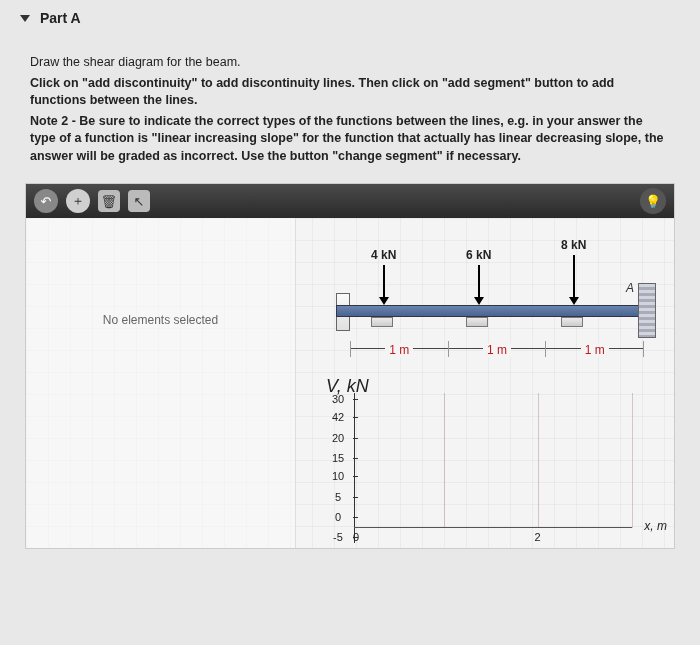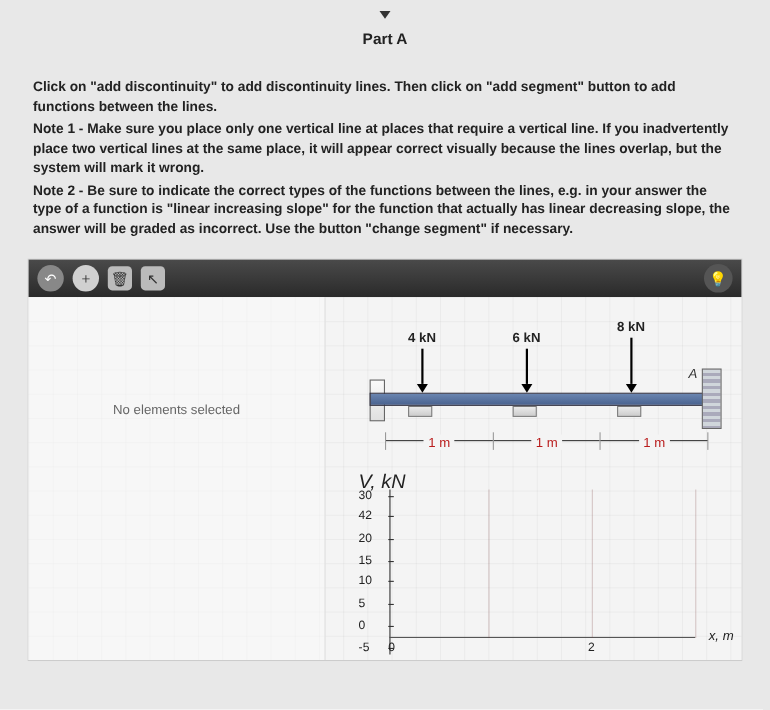--- a/index.html
+++ b/index.html
@@ -14,21 +14,20 @@
     }
     .container {
       padding: 10px 20px 0 20px;
     }
     .part-header {
       display: flex;
       align-items: center;
       gap: 10px;
       padding-bottom: 15px;
       margin-bottom: 8px;
-      flex-direction: column;
     }
     .triangle-down {
       width: 0; height: 0;
       border-left: 5px solid transparent;
       border-right: 5px solid transparent;
       border-top: 7px solid #333;
     }
     .part-title {
       font-weight: bold;
       font-size: 14px;
@@ -178,21 +177,21 @@
     .xlabel {
       position:absolute; right:-5px; bottom:10px; font-size:12px; font-style:italic;
     }
     .yaxis {
       position:absolute; left:28px; top:5px; bottom:0; width:1px; background:#333;
     }
     .xaxis {
       position:absolute; left:28px; right:30px; bottom:15px; height:1px; background:#555;
     }
     .ytick {
-      position:absolute; left:0; width:28px; text-align:left;
+      position:absolute; left:0; width:28px; text-align:center;
       font-size:11px; padding-right:4px;
       transform: translateY(-50%);
     }
     .ytick::after{
       content:''; position:absolute; right:-4px; top:50%; width:5px; height:1px; background:#333;
     }
     .gridcol {
       position:absolute; top:5px; bottom:15px; width:1px; background:rgba(120,60,60,0.25);
     }
     .xtick {
@@ -203,22 +202,22 @@
 <body>
 
 <div class="container">
 
   <div class="part-header">
     <div class="triangle-down"></div>
     <div class="part-title">Part A</div>
   </div>
 
   <div class="instructions">
+    <p>Draw the shear diagram for the beam.</p>
     <p class="bold">Click on "add discontinuity" to add discontinuity lines. Then click on "add segment" button to add functions between the lines.</p>
-    <p class="bold">Note 1 - Make sure you place only one vertical line at places that require a vertical line. If you inadvertently place two vertical lines at the same place, it will appear correct visually because the lines overlap, but the system will mark it wrong.</p>
     <p class="bold">Note 2 - Be sure to indicate the correct types of the functions between the lines, e.g. in your answer the type of a function is "linear increasing slope" for the function that actually has linear decreasing slope, the answer will be graded as incorrect. Use the button "change segment" if necessary.</p>
   </div>
 
   <div class="canvas-panel">
 
     <div class="toolbar">
       <div class="tb-btn">
           <span>↶</span>
         </div>
       <div class="tb-btn light">

